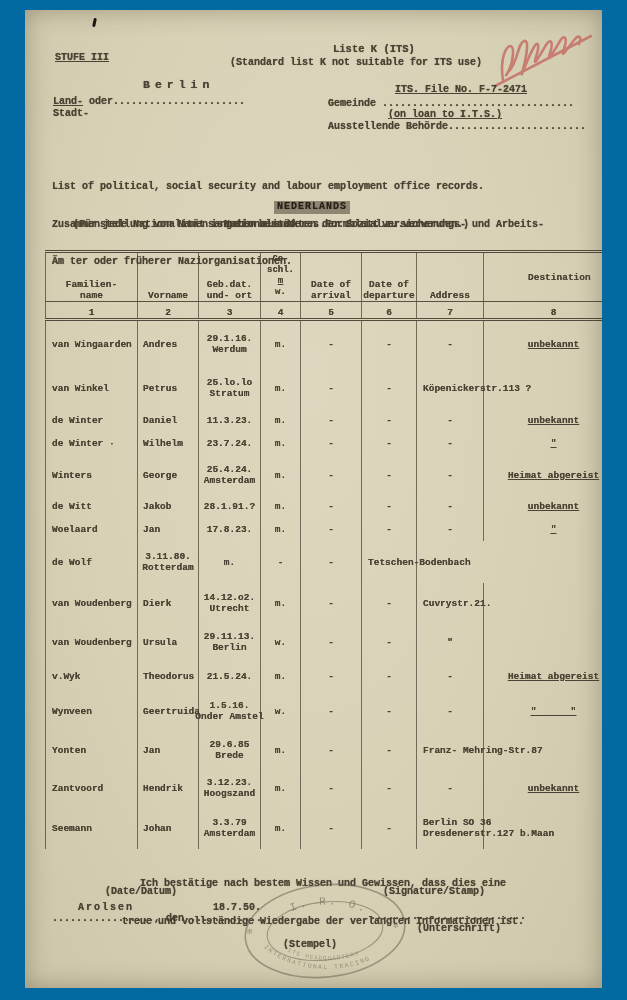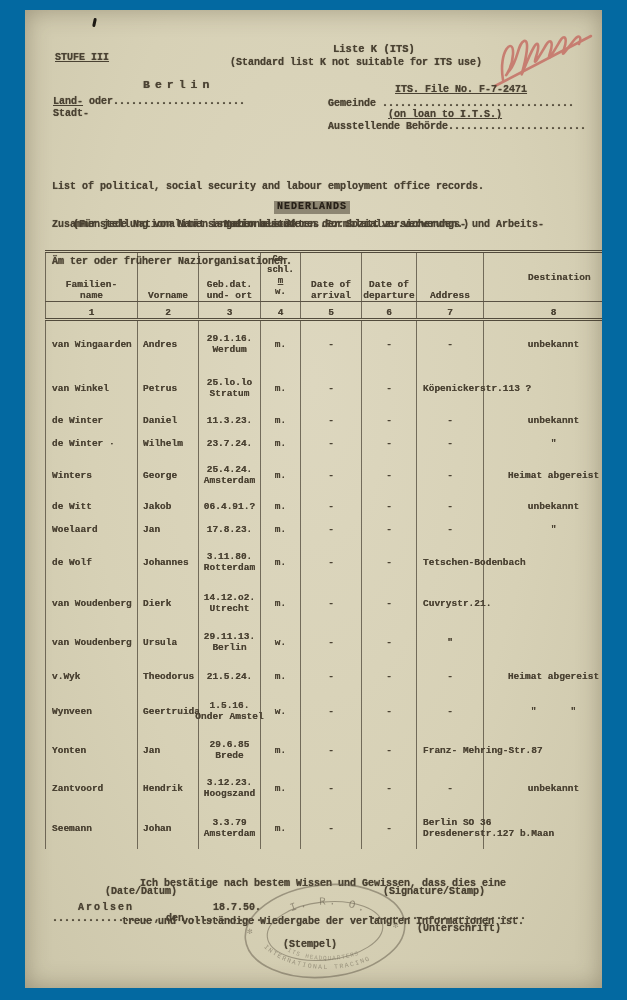--- a/index.html
+++ b/index.html
@@ -30,21 +30,21 @@
   .trow{height:40px;}
   .cell{border-left:1px solid rgba(58,50,38,.65);display:flex;flex-direction:column;
         justify-content:center;line-height:11px;white-space:pre;position:relative;}
   .cell.cname{padding-left:6px;}
   .cell.cvor{padding-left:5px;}
   .cell.ctr{align-items:center;text-align:center;}
   .cell .l2{text-align:center;z-index:2;}
   .cell .l2:empty,.cell .a2:empty{display:none;}
   .cell.caddr.txt{padding-left:6px;z-index:2;overflow:visible;}
   .cell.caddr.dash,.cell.cdest.dash{align-items:center;}
-  .cell.cdest{text-align:center;}
+  .cell.cdest{text-align:center;text-decoration:underline;}
   .cell .spill{white-space:pre;z-index:2;}
   .dest8{padding-left:44px;justify-content:center;display:flex;}
   
   .cert{width:480px;text-align:center;}
   .penmark{position:absolute;left:68px;top:8px;width:3px;height:9px;background:#1c1813;
            border-radius:2px;transform:rotate(12deg);}
   svg text{font-family:"Liberation Mono","DejaVu Sans Mono",monospace;}
 </style>
 </head>
 <body>
@@ -218,21 +218,21 @@
           
         </div>
         <div class="cell cdest">
           <span class="spill">Heimat abgereist</span>
         </div>
       </div>
           <div class="grid trow" style="height: 23px;">
         <div class="cell cname">de Witt</div>
         <div class="cell cvor">Jakob</div>
         <div class="cell ctr">
-          <span>06.4.91.?</span>
+          <span>28.1.91.?</span>
           
         </div>
         <div class="cell ctr">m.</div>
         <div class="cell ctr">-</div>
         <div class="cell ctr">-</div>
         <div class="cell caddr dash">
           <span class="spill">-</span>
           
         </div>
         <div class="cell cdest">
@@ -252,21 +252,20 @@
         <div class="cell caddr dash">
           <span class="spill">-</span>
           
         </div>
         <div class="cell cdest">
           <span class="spill">"</span>
         </div>
       </div>
           <div class="grid trow" style="height: 42px;">
         <div class="cell cname">de Wolf</div>
-        <div class="cell cvor">Johannes</div>
         <div class="cell ctr">
           <span>3.11.80.</span>
           <span class="l2 spill">Rotterdam</span>
         </div>
         <div class="cell ctr">m.</div>
         <div class="cell ctr">-</div>
         <div class="cell ctr">-</div>
         <div class="cell caddr txt">
           <span class="spill">Tetschen-Bodenbach</span>
           

